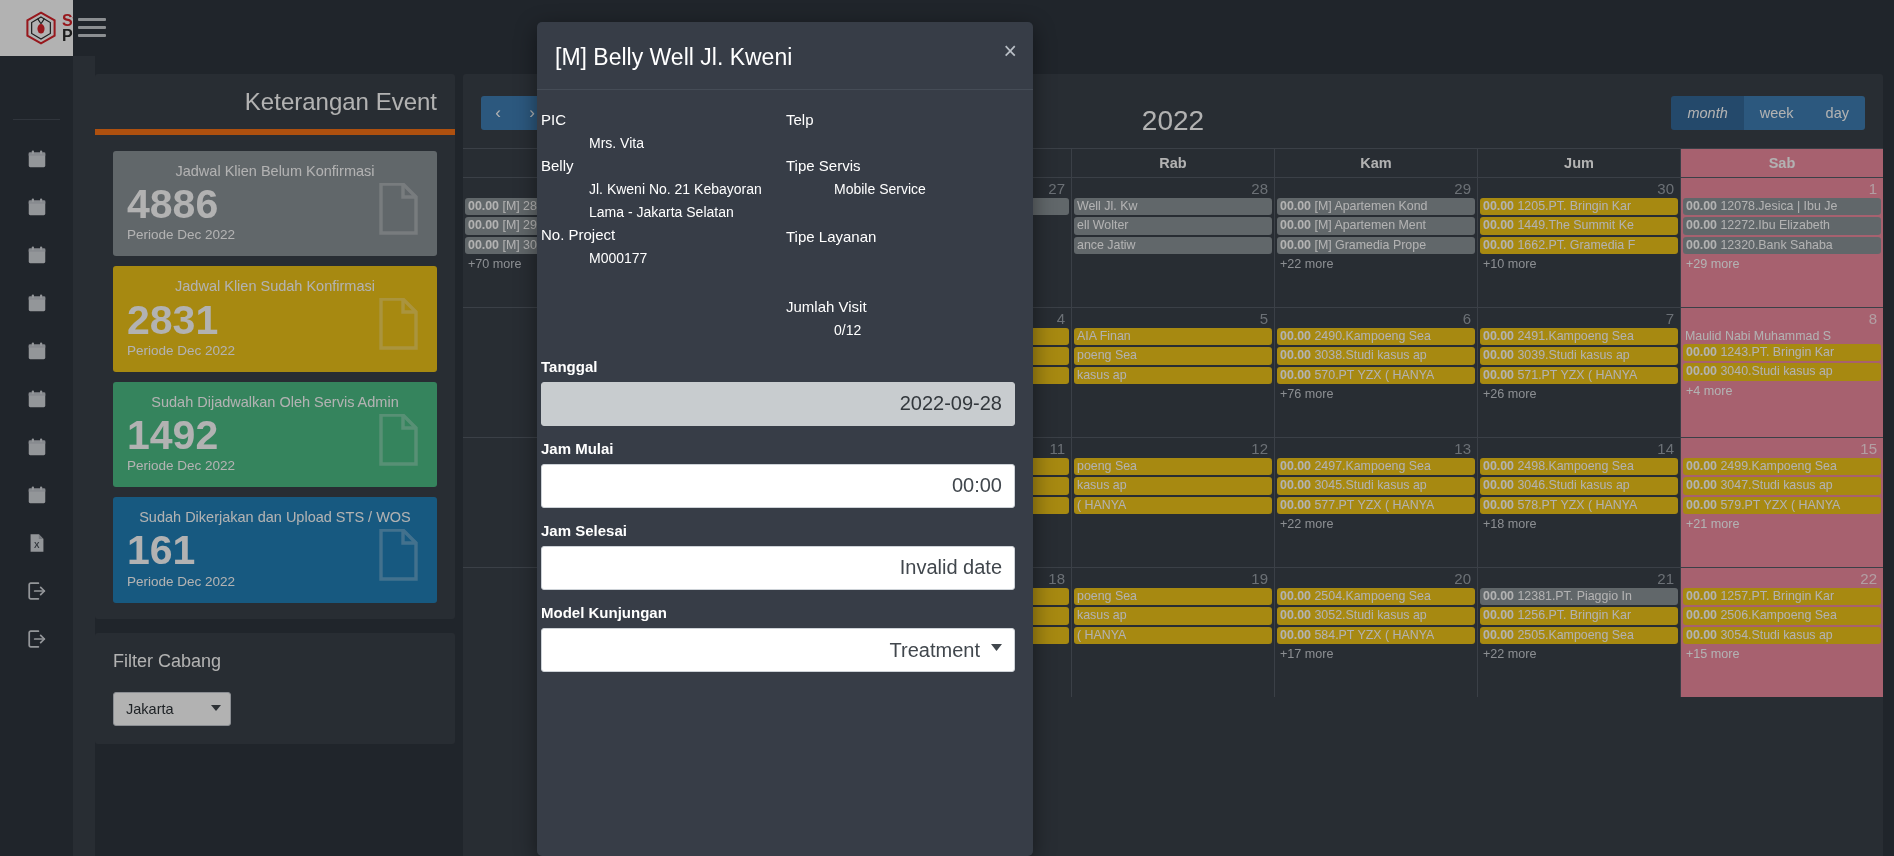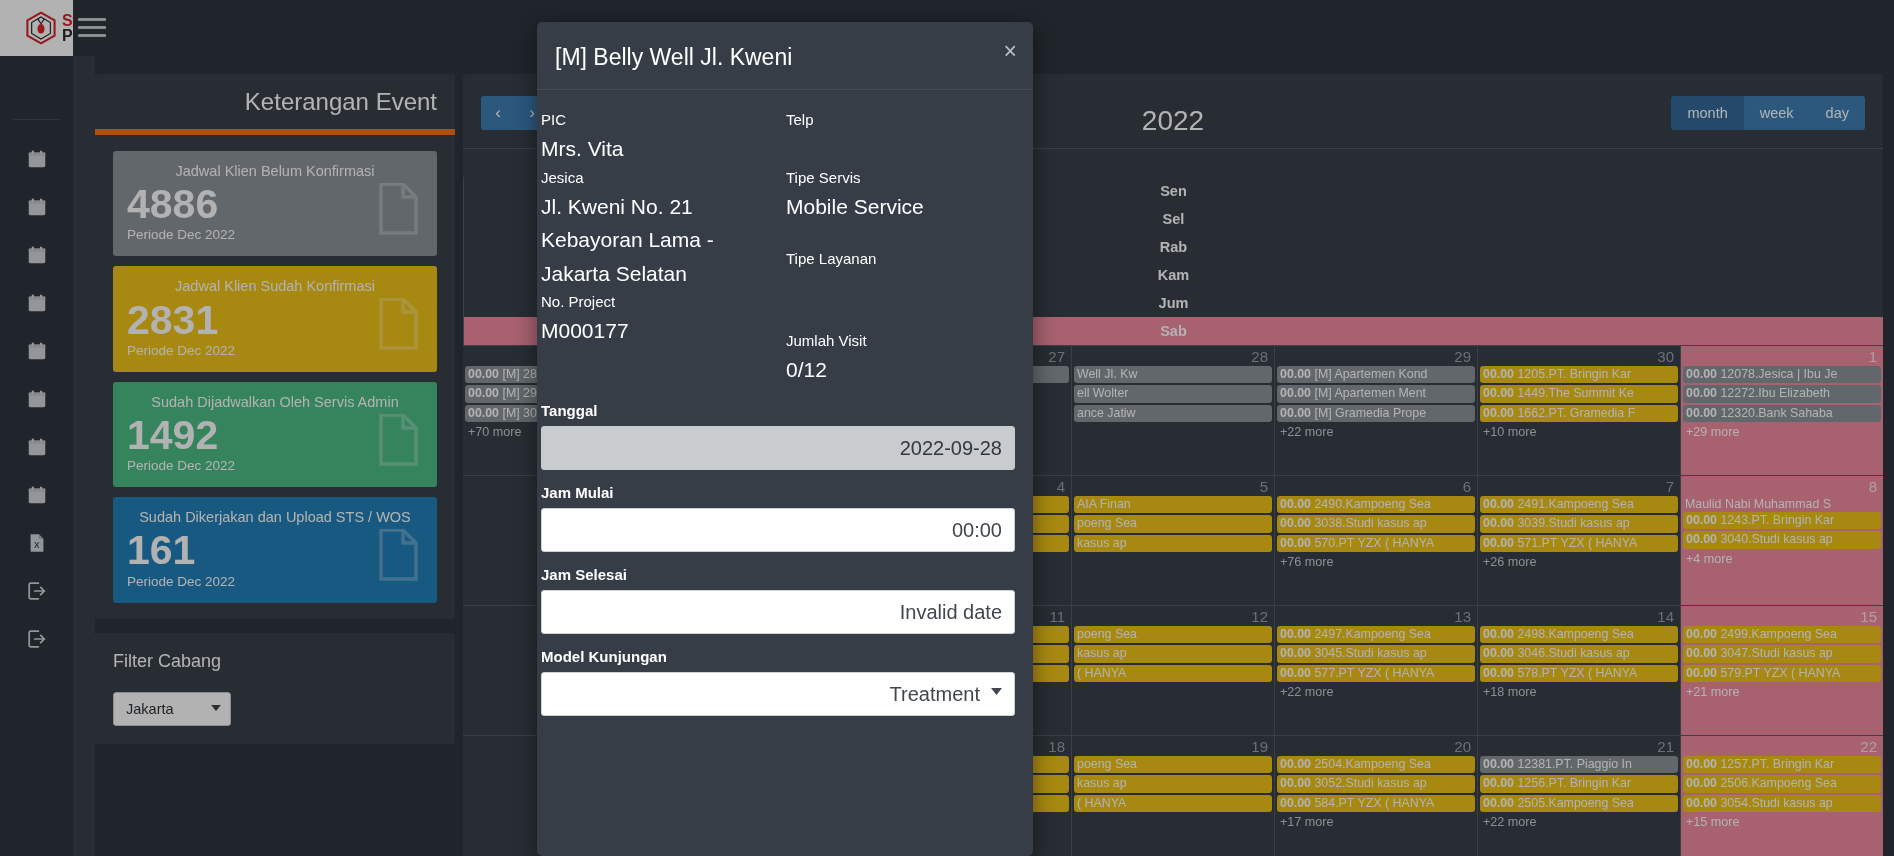--- a/index.html
+++ b/index.html
@@ -77,26 +77,26 @@
   .nav-group { position: absolute; left: 18px; top: 22px; display: flex; }
   .nav-btn { width: 34px; height: 34px; background: #3f7fb5; color: #ffffff; border: none; cursor: pointer;
              font-size: 17px; display: flex; align-items: center; justify-content: center; font-family: "Liberation Sans", sans-serif; }
   .nav-btn.first { border-radius: 3px 0 0 3px; }
   .nav-btn.today { width: auto; padding: 0 13px; font-size: 14px; border-radius: 0 3px 3px 0; }
   .cal-title { position: absolute; left: 0; right: 0; top: 20px; text-align: center; font-size: 28px; color: #ffffff; margin-top: 11px; }
   .view-group { position: absolute; right: 18px; top: 22px; display: flex; }
   .view-btn { height: 34px; padding: 0 16px; background: #3f7fb5; color: #fff; border: none; cursor: pointer;
               font-size: 14.5px; font-family: "Liberation Sans", sans-serif; }
   .view-btn.active { background: #34699a; }
-  .view-btn:first-child { border-radius: 3px 0 0 3px; }
+  .view-btn:first-child { border-radius: 3px 0 0 3px; font-style: italic; }
   .view-btn:last-child { border-radius: 0 3px 3px 0; }
 
   
   .cal-grid { position: absolute; left: 0; right: 0; top: 74px; bottom: 0; }
-  .cal-head-row { display: flex; border-top: 1px solid #555c66; flex-direction: column; }
+  .cal-head-row { display: flex; border-top: 1px solid #555c66; }
   .cal-head-cell { flex: 1 1 0; text-align: center; font-size: 14.5px; font-weight: bold; color: #ffffff;
                    padding: 6px 0 6px 0; border-left: 1px solid #555c66; background: #3a4149; }
   .cal-head-cell.weekend { background: #f08ba0; color: #ffffff; }
   .cal-head-cell:first-child { border-left: none; }
 
   .cal-week { display: flex; border-top: 1px solid #555c66; height: 130px; }
   .cal-day { flex: 1 1 0; border-left: 1px solid #555c66; position: relative; padding: 0 1px; overflow: hidden; }
   .cal-day:first-child { border-left: none; }
   .cal-day.weekend { background: #f08ba0; }
   .daynum { text-align: right; font-size: 15px; color: #9aa1a9; padding: 2px 5px 1px 0; }
@@ -118,21 +118,21 @@
   .modal-head { position: relative; padding: 22px 20px 18px 18px; border-bottom: 1px solid #454c56; }
   .modal-title { font-size: 23px; color: #ffffff; font-weight: normal; }
   .modal-close { position: absolute; right: 16px; top: 18px; background: none; border: none; color: #b9bfc6;
                  font-size: 23px; line-height: 1; cursor: pointer; font-family: "Liberation Sans", sans-serif; }
   .modal-body { padding: 18px 18px 20px 4px; }
 
   .info-grid { display: flex; gap: 0; margin-bottom: 16px; }
   .info-col { flex: 1 1 0; }
   .info-col.right { padding-left: 16px; }
   .info-label { font-size: 15px; color: #ffffff; margin-top: 0; line-height: 1.6; }
-  .info-value { font-size: 21px; color: #ffffff; line-height: 1.6; }
+  .info-value { font-size: 14px; color: #ffffff; line-height: 1.6; margin-left: 48px; }
   .info-gap { height: 24px; }
 
   .field { margin-top: 14px; }
   .field-label { font-size: 15px; font-weight: bold; color: #ffffff; margin-bottom: 7px; }
   .inp { display: block; width: 100%; height: 44px; padding: 0 12px; font-size: 20px;
          border: 1px solid #cdd2d7; border-radius: 3px; background: #ffffff; color: #41474d;
          font-family: "Liberation Sans", sans-serif; text-align: right; }
   .inp.readonly { background: #c8cccf; border-color: #c8cccf; color: #33383d; }
   .sel-wrap2 { position: relative; border-radius: 13px; }
   select.inp { -webkit-appearance: none; appearance: none; padding-right: 34px; cursor: pointer; }
@@ -536,21 +536,21 @@
       <div class="modal-title">[M] Belly Well Jl. Kweni</div>
       <button class="modal-close">×</button>
     </div>
 
     <div class="modal-body">
 
       <div class="info-grid">
         <div class="info-col">
           <div class="info-label">PIC</div>
           <div class="info-value">Mrs. Vita</div>
-          <div class="info-label">Jesica</div>
+          <div class="info-label">Belly</div>
           <div class="info-value">Jl. Kweni No. 21 Kebayoran Lama - Jakarta Selatan</div>
           <div class="info-label">No. Project</div>
           <div class="info-value">M000177</div>
         </div>
         <div class="info-col right">
           <div class="info-label">Telp</div>
           <div class="info-value">&nbsp;</div>
           <div class="info-label">Tipe Servis</div>
           <div class="info-value">Mobile Service</div>
           <div class="info-gap"></div>

